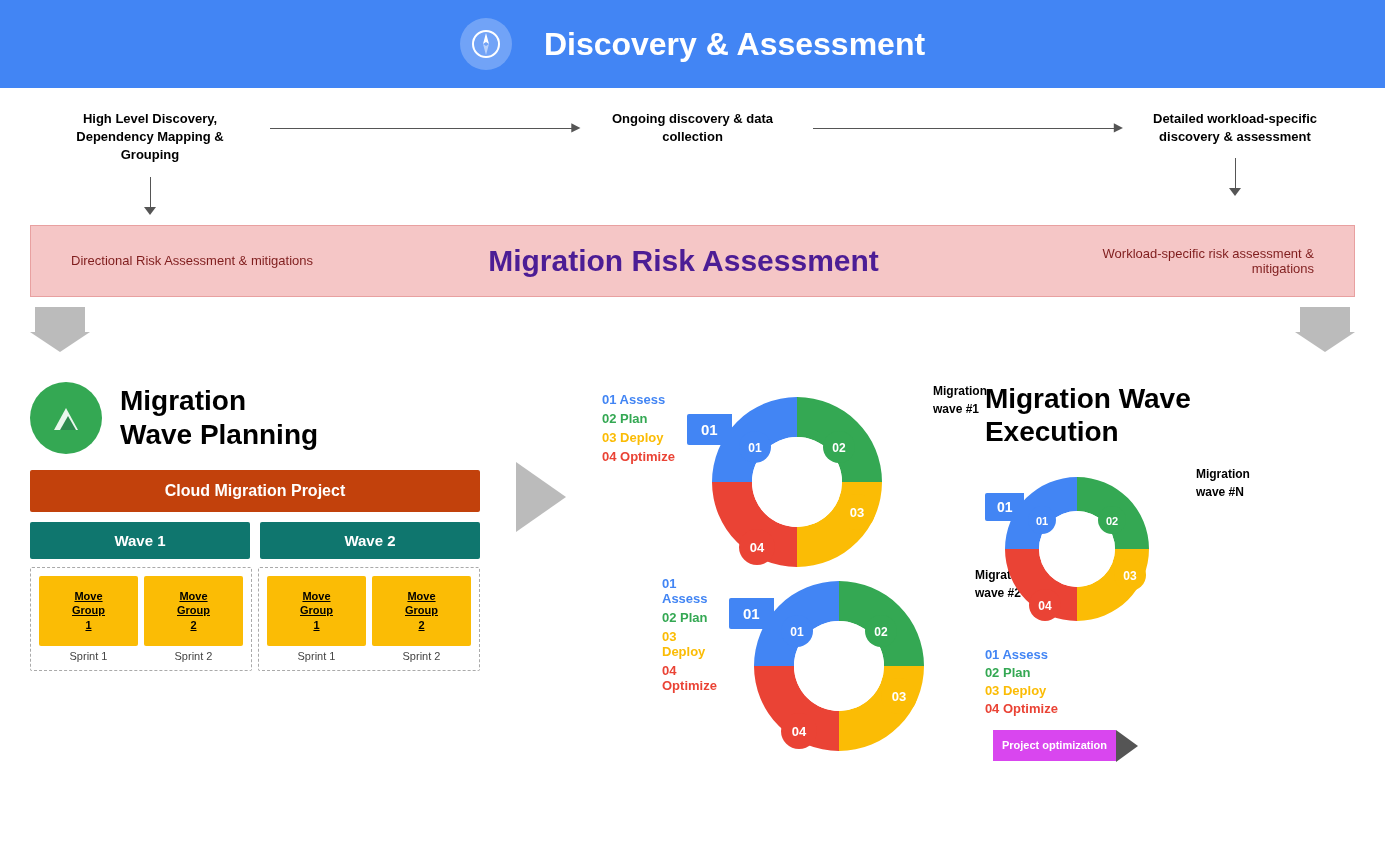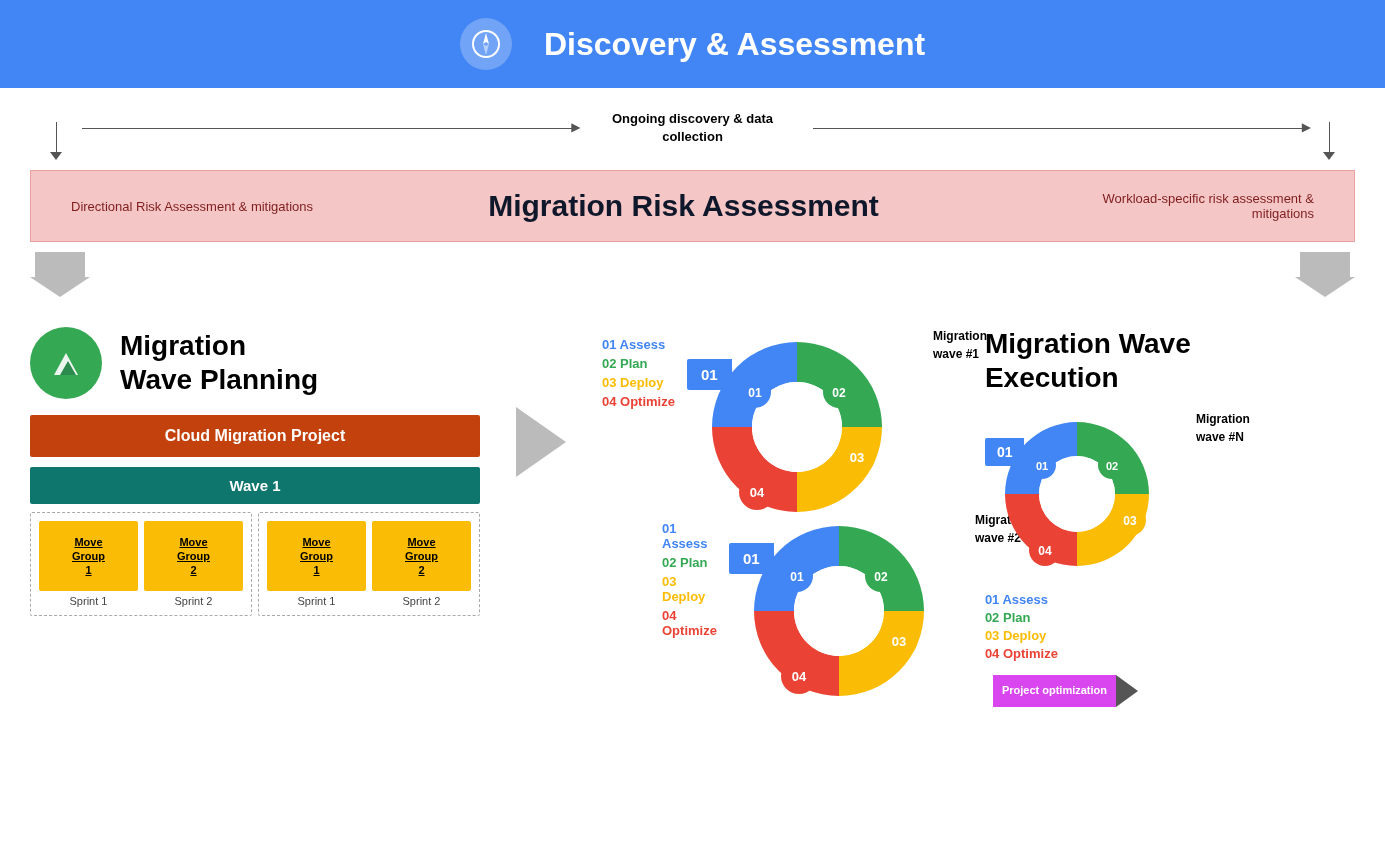--- a/index.html
+++ b/index.html
@@ -30,21 +30,21 @@
     .arrow-down-line { width: 1px; height: 30px; background: #555; }
     .arrow-down-tip { width: 0; height: 0; border-left: 6px solid transparent; border-right: 6px solid transparent; border-top: 8px solid #555; }
 
     
     .risk-banner {
       background: #f5c6c6; border: 1.5px solid #e8a0a0;
       margin: 0 30px; padding: 18px 40px;
       display: flex; align-items: center; justify-content: space-between;
     }
     .risk-side { font-size: 13px; font-weight: 500; color: #7f1d1d; max-width: 260px; }
-    .risk-center { font-size: 30px; font-weight: 700; color: #0f172a; text-align: center; }
+    .risk-center { font-size: 30px; font-weight: 700; color: #4c1d95; text-align: center; }
 
     
     .big-arrows-row {
       display: flex; justify-content: space-around; padding: 10px 0;
       margin: 0 30px;
     }
     .big-arrow-down {
       width: 60px; display: flex; flex-direction: column; align-items: center;
     }
     .big-arrow-body { width: 50px; height: 25px; background: #bbb; }
@@ -109,35 +109,37 @@
       <circle cx="15" cy="15" r="13" fill="none" stroke="#fff" stroke-width="2"></circle>
       <polygon points="15,4 18,15 15,13 12,15" fill="#fff"></polygon>
       <polygon points="15,26 12,15 15,17 18,15" fill="rgba(255,255,255,0.5)"></polygon>
     </svg>
   </div>
   <h1 class="header-title">Discovery &amp; Assessment</h1>
 </div>
 
 <div class="discovery-row">
   <div class="discovery-item">
+    <div>High Level Discovery, Dependency Mapping &amp; Grouping</div>
     <div class="arrow-down" style="margin-top:8px;">
       <div class="arrow-down-line"></div>
       <div class="arrow-down-tip"></div>
     </div>
   </div>
   <div class="arrow-line">
     <div class="arrow-line-inner"></div>
   </div>
   <div class="discovery-item">
     <div>Ongoing discovery &amp; data collection</div>
   </div>
   <div class="arrow-line">
     <div class="arrow-line-inner"></div>
   </div>
   <div class="discovery-item">
+    <div>Detailed workload-specific discovery &amp; assessment</div>
     <div class="arrow-down" style="margin-top:8px;">
       <div class="arrow-down-line"></div>
       <div class="arrow-down-tip"></div>
     </div>
   </div>
 </div>
 
 <div class="risk-banner">
   <div class="risk-side">Directional Risk Assessment &amp; mitigations</div>
   <div class="risk-center">Migration Risk Assessment</div>
@@ -168,20 +170,21 @@
           <polygon points="16,34 24,20 32,34" fill="#2d8a4e"></polygon>
         </svg>
       </div>
       <div class="wave-planning-title">Migration<br>Wave Planning</div>
     </div>
 
     <div class="cloud-project-bar">Cloud Migration Project</div>
 
     <div class="waves-row">
       <div class="wave-box">Wave 1</div>
+      <div class="wave-box">Wave 2</div>
     </div>
 
     <div class="move-groups-row">
 
       <div class="wave-section">
         <div class="wave-section-inner">
           <div class="move-group-col">
             <div class="move-group-box">Move<br>Group<br>1</div>
             <div class="sprint-label">Sprint 1</div>
           </div>

